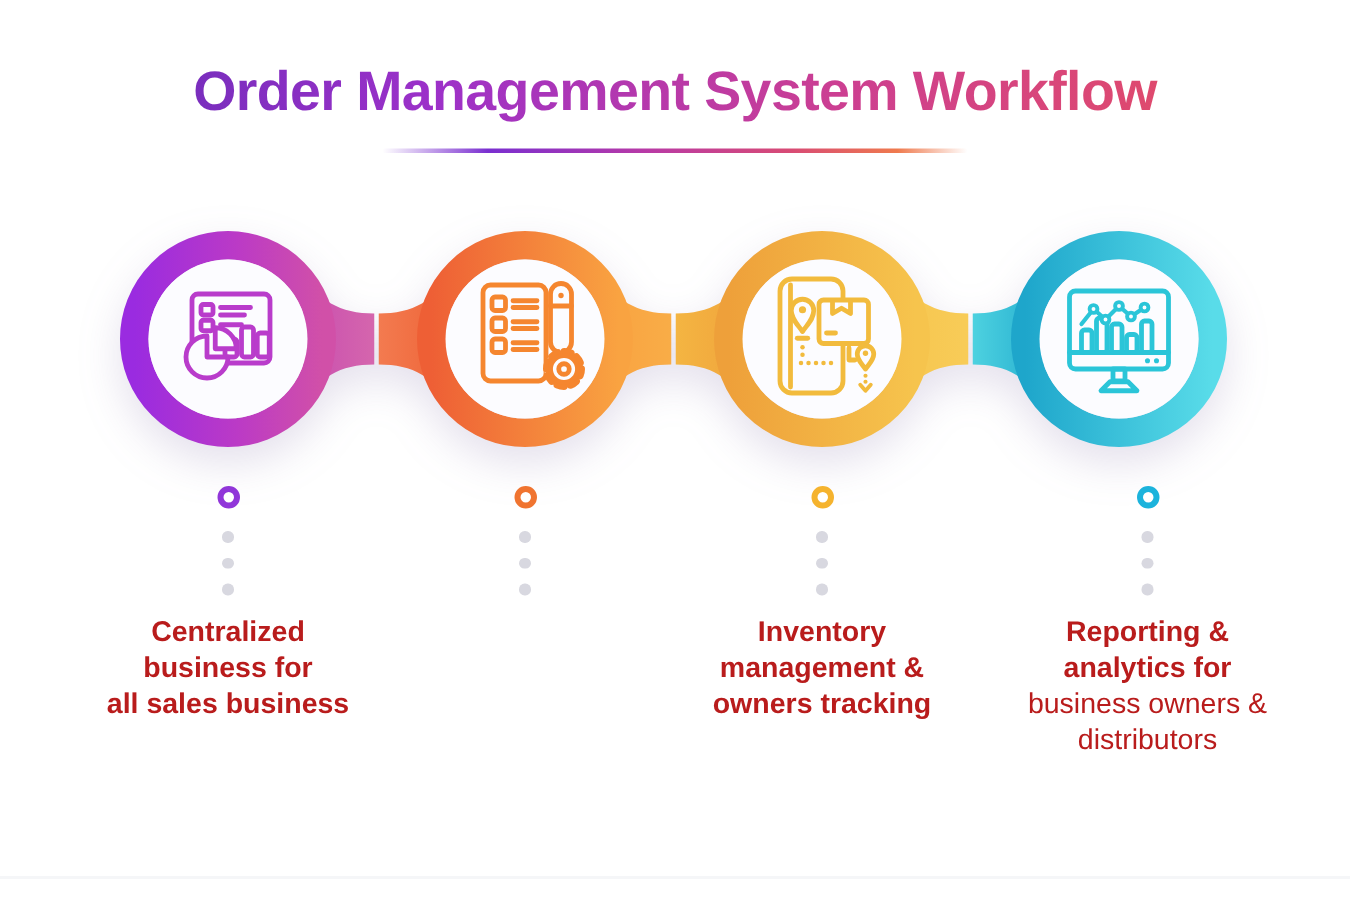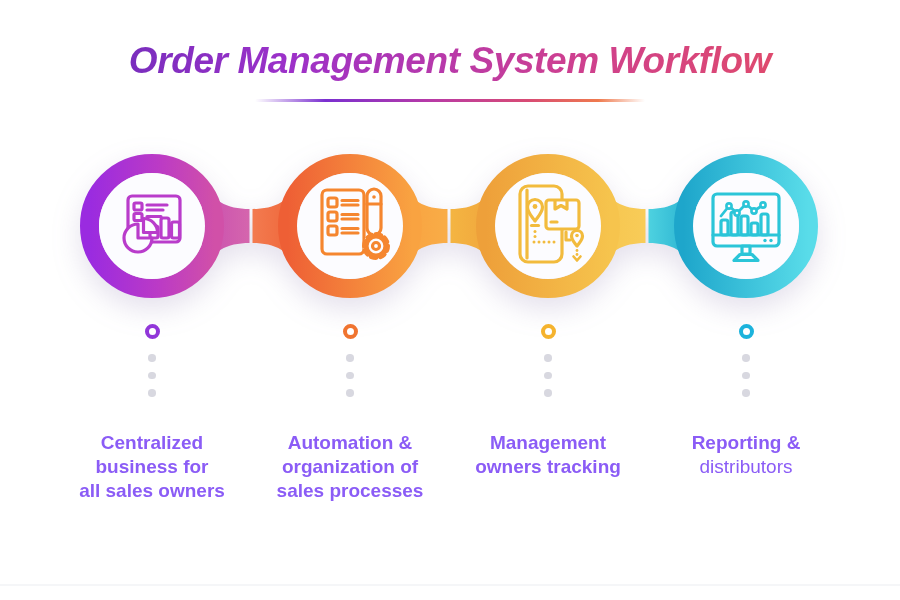--- a/index.html
+++ b/index.html
@@ -4,38 +4,38 @@
 <style>
   html,body{margin:0;padding:0;background:#ffffff;}
   .stage{
     position:relative;width:900px;height:600px;overflow:hidden;background:#ffffff;
     font-family:"Liberation Sans", sans-serif;
   }
   .title{
     position:absolute;top:40px;left:0;width:900px;margin:0;text-align:center;
     font-size:37px;font-weight:800;letter-spacing:-0.4px;color:#b5379b;
     background:linear-gradient(90deg,#5e2bb4 0%,#9c31c9 32%,#cc3f92 62%,#ea5058 100%);
-    -webkit-background-clip:text;background-clip:text;font-style:italic;-webkit-text-fill-color:transparent;
+    -webkit-background-clip:text;background-clip:text;-webkit-text-fill-color:transparent;
   }
   .divider{
     position:absolute;top:99px;left:255px;width:390px;height:3px;border-radius:2px;
     background:linear-gradient(90deg,rgba(122,47,208,0) 0%,#7a2fd0 18%,#b83aa6 45%,#d84b74 70%,#ef7a4e 88%,rgba(239,122,78,0) 100%);
   }
   .chain{
     position:absolute;top:138px;left:0;
     filter:drop-shadow(0 11px 14px rgba(104,84,150,0.18));
   }
   .col{position:absolute;top:324px;width:198px;display:flex;flex-direction:column;align-items:center;}
   .ring-dot{
     width:7px;height:7px;border-radius:50%;background:#fff;
     border:4px solid #999;margin-bottom:15px;flex:0 0 auto;
   }
   .gdot{width:7.5px;height:7.5px;border-radius:50%;background:#d8d8e0;margin-bottom:10px;flex:0 0 auto;}
   .gdot.last{margin-bottom:13px;}
-  .label{font-size:19px;line-height:24px;font-weight:700;color:#8b5cf6;text-align:center;margin-top:21px;}
+  .label{font-size:19px;line-height:24px;font-weight:700;color:#b91c1c;text-align:center;}
   .label .strong{font-weight:800;}
   .label .light{font-weight:500;}
   .bottom-hairline{position:absolute;left:0;top:584px;width:900px;height:2px;background:#f1f2f5;opacity:.7;}
 </style>
 </head>
 <body>
 
 <div class="stage">
 
   <h1 class="title">Order Management System Workflow</h1>
@@ -196,52 +196,50 @@
   </svg>
 
   <div class="col" style="left:53px">
     <span class="ring-dot" style="border-color: rgb(145, 54, 217);"></span>
     <span class="gdot"></span>
     <span class="gdot"></span>
     <span class="gdot last"></span>
     <div class="label">
       <div>Centralized</div>
       <div>business for</div>
-      <div>all sales owners</div>
+      <div>all sales business</div>
     </div>
   </div>
 
   <div class="col" style="left:251px">
     <span class="ring-dot" style="border-color: rgb(240, 116, 48);"></span>
     <span class="gdot"></span>
     <span class="gdot"></span>
     <span class="gdot last"></span>
-    <div class="label">
-      <div>Automation &amp;</div>
-      <div>organization of</div>
-      <div>sales processes</div>
-    </div>
   </div>
 
   <div class="col" style="left:449px">
     <span class="ring-dot" style="border-color: rgb(245, 179, 46);"></span>
     <span class="gdot"></span>
     <span class="gdot"></span>
     <span class="gdot last"></span>
     <div class="label">
-      <div>Management</div>
+      <div>Inventory</div>
+      <div>management &amp;</div>
       <div>owners tracking</div>
     </div>
   </div>
 
-  <div class="col" style="left:647px">
+  <div class="col" style="left:666px">
     <span class="ring-dot" style="border-color: rgb(28, 179, 220);"></span>
     <span class="gdot"></span>
     <span class="gdot"></span>
     <span class="gdot last"></span>
     <div class="label">
       <div class="strong">Reporting &amp;</div>
+      <div class="strong">analytics for</div>
+      <div class="light">business owners &amp;</div>
       <div class="light">distributors</div>
     </div>
   </div>
 
   <div class="bottom-hairline"></div>
 </div>
 
 </body></html>

